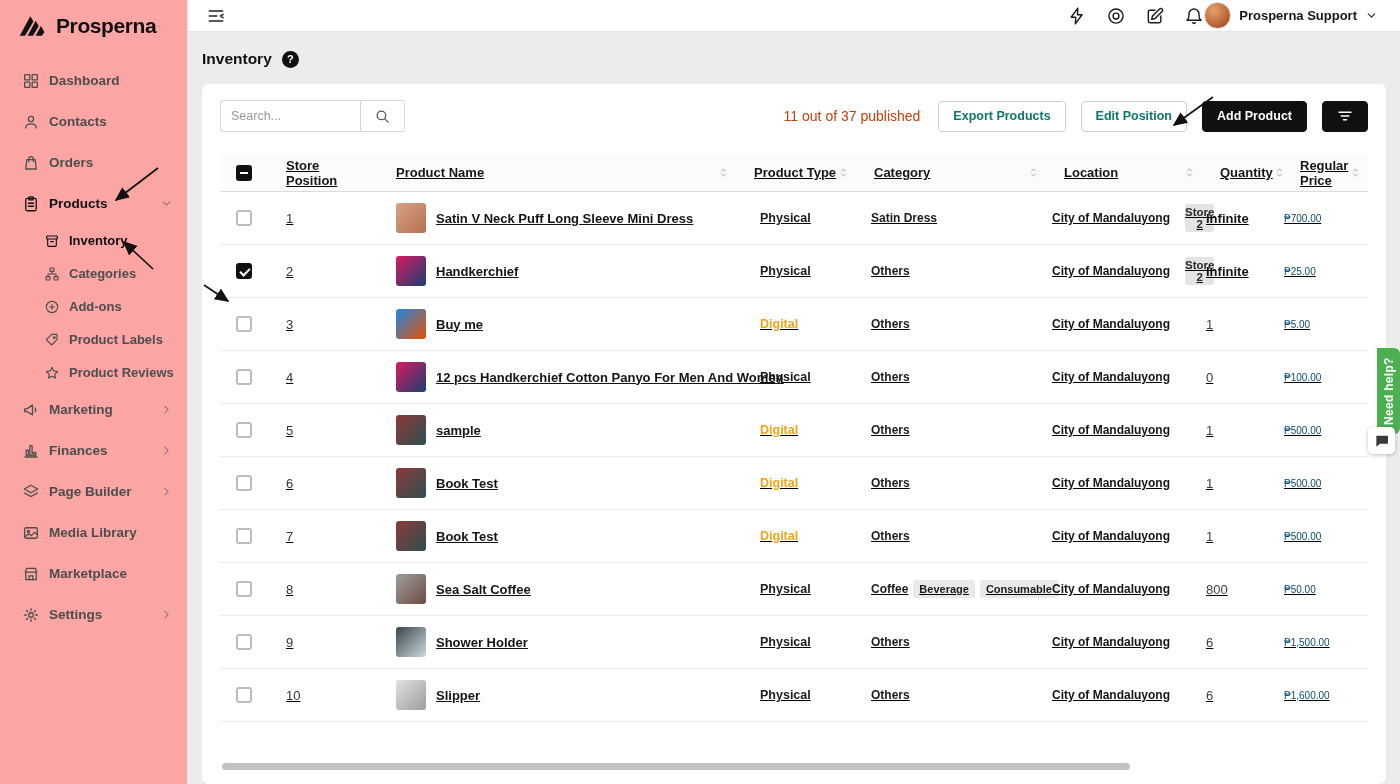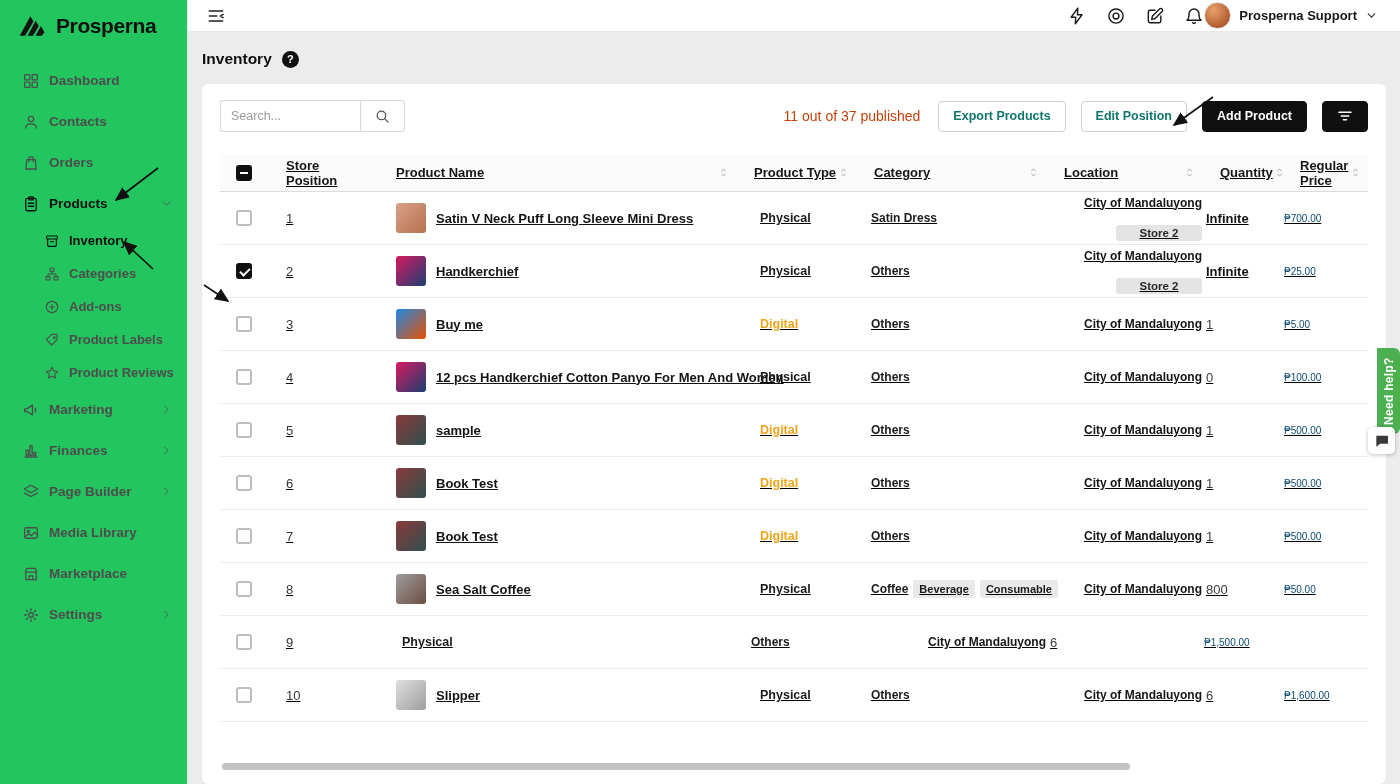--- a/index.html
+++ b/index.html
@@ -1,20 +1,20 @@
 <!DOCTYPE html>
 <html style="--accent: #101010; --digital: #efa51b; --help-green: #4caf50;"><head>
 <meta charset="utf-8">
 <style>
   * { margin:0; padding:0; box-sizing:border-box; }
   html,body { width:1400px; height:784px; overflow:hidden; font-family:"Liberation Sans","DejaVu Sans",sans-serif; background:#ececec; }
   body { display:flex; position:relative; }
 
   
-  .sidebar { width:188px; min-width:188px; background:#22c55e; border-right:1px solid #e4e4e4; height:100%; }
+  .sidebar { width:188px; min-width:188px; background:#fca5a5; border-right:1px solid #e4e4e4; height:100%; }
   .logo-row { display:flex; align-items:center; gap:8px; padding:14px 0 10px 18px; }
   .logo-text { font-size:21px; font-weight:700; color:#101010; letter-spacing:-0.4px; }
   .nav { padding-top:12px; }
   .nav-item { display:flex; align-items:center; gap:9px; padding:0 14px 0 22px; height:41px; color:#4d4d4d; font-size:13.5px; font-weight:600; cursor:pointer; }
   .nav-item.sub { height:33px; padding-left:44px; font-size:13px; }
   .nav-item.active { color:#101010; font-weight:700; }
   .nav-icon { display:flex; align-items:center; color:inherit; }
   .nav-label { flex:1; white-space:nowrap; }
   .nav-chevron { color:#555; display:flex; }
 
@@ -60,21 +60,21 @@
   .td { font-size:13px; color:#333; padding-left:18px; }
   .td-cb { display:flex; justify-content:center; padding-left:0; }
   .td-name { display:flex; align-items:center; gap:10px; white-space:nowrap; }
   .thumb { width:30px; height:30px; border-radius:3px; flex:0 0 30px; }
   .pname { font-weight:700; color:#141414; text-decoration:underline; cursor:pointer; font-size:13px; }
   .td-type { font-weight:700; color:#1b1b1b; padding-left:24px; font-size:12.5px; }
   .td-type.digital { color:var(--digital,#efa51b); }
   .td-cat { padding-left:15px; display:flex; align-items:center; gap:5px; flex-wrap:nowrap; }
   .cat-text { font-weight:700; font-size:12px; color:#1b1b1b; white-space:nowrap; }
   .cat-pill { font-weight:700; font-size:11px; color:#1b1b1b; background:#e9e9e9; border-radius:3px; padding:3px 6px; white-space:nowrap; }
-  .td-loc { padding-left:6px; display:flex; flex-direction:column; align-items:flex-end; gap:15px; }
+  .td-loc { padding-left:6px; display:flex; flex-direction:row; align-items:center; gap:15px; }
   .loc-city { font-weight:700; font-size:12px; color:#151515; white-space:nowrap; }
   .store-badge { background:#e4e4e4; border-radius:3px; font-size:11.5px; font-weight:600; color:#2a2a2a; padding:2px 0; width:86px; text-align:center; }
   .td-qty { padding-left:4px; font-size:13px; color:#3c3c3c; }
   .td-qty.bold { font-weight:700; color:#141414; }
   .td-price { padding-left:2px; font-size:10px; color:#0c4a6e; }
 
   
   .cb { width:16px; height:16px; border:2px solid #bdbdbd; border-radius:3px; background:#fff; position:relative; cursor:pointer; display:inline-block; }
   .cb.checked, .cb.indeterminate { background:#101010; border-color:#101010; }
   .cb.checked::after { content:""; position:absolute; left:4px; top:1px; width:4px; height:8px; border:solid #fff; border-width:0 2px 2px 0; transform:rotate(45deg); }
@@ -571,20 +571,24 @@
 
     </div>
     <div class="td td-qty">800</div>
     <div class="td td-price">₱50.00</div>
   </div>
             <div class="trow">
     <div class="td td-cb">
                 <span class="cb"></span>
               </div>
     <div class="td td-pos">9</div>
+    <div class="td td-name">
+      <span class="thumb" style="background: linear-gradient(135deg, rgb(55, 71, 79), rgb(207, 216, 220));"></span>
+      <a class="pname">Shower Holder</a>
+    </div>
     <div class="td td-type">Physical</div>
     <div class="td td-cat">
                 <span class="cat-text">Others</span>
               </div>
     <div class="td td-loc">
       <div class="loc-city">City of Mandaluyong</div>
 
     </div>
     <div class="td td-qty">6</div>
     <div class="td td-price">₱1,500.00</div>

